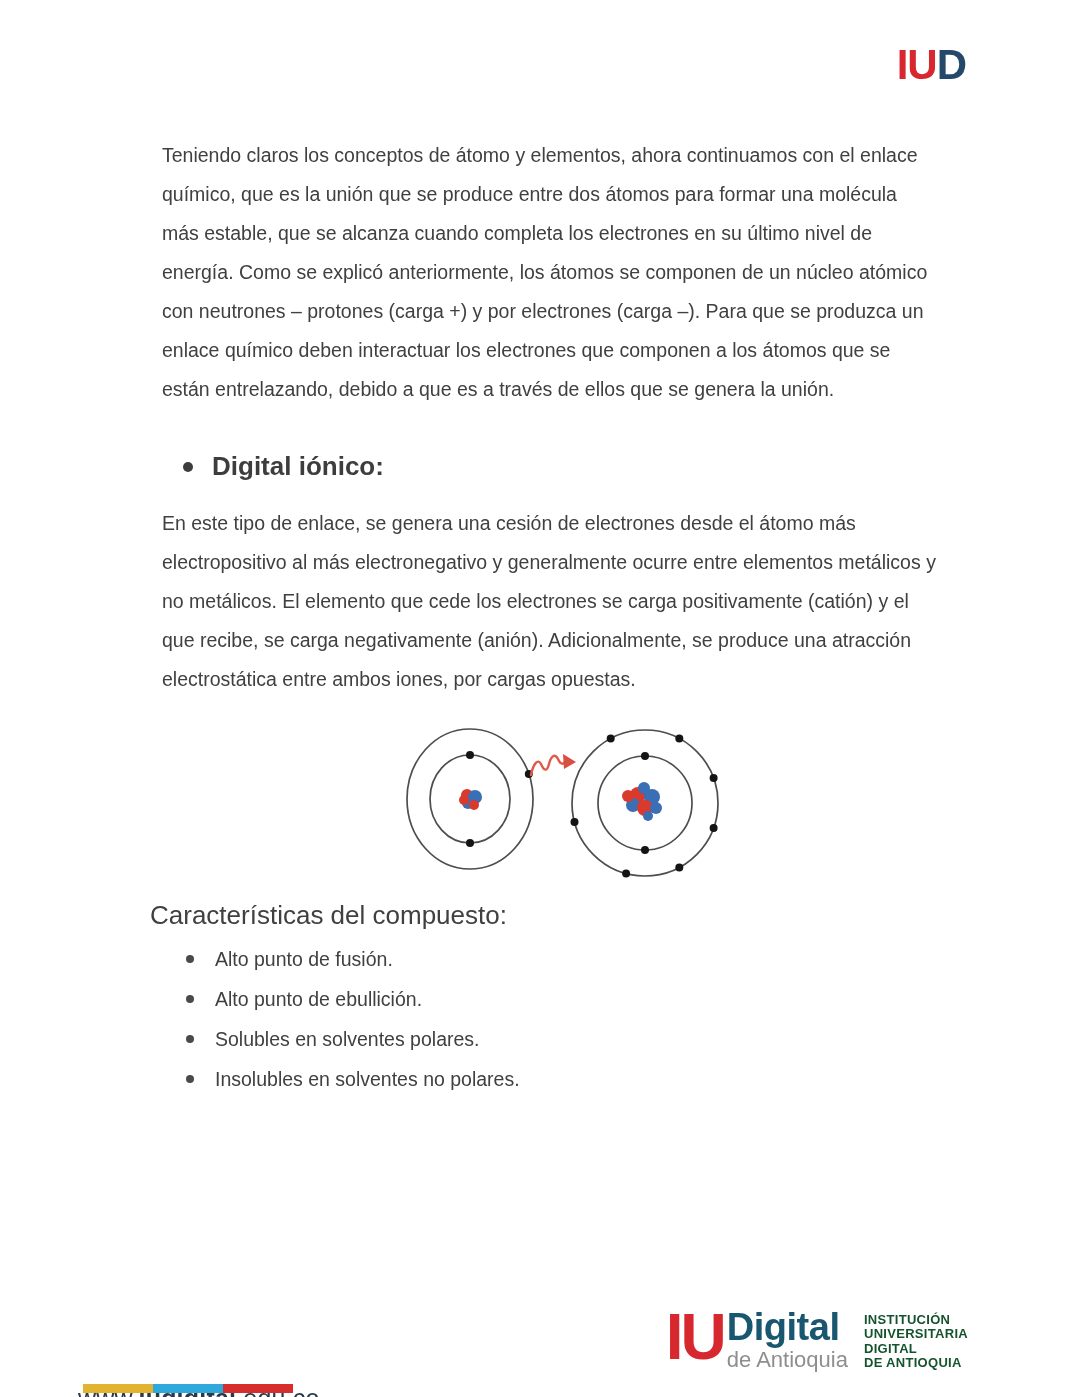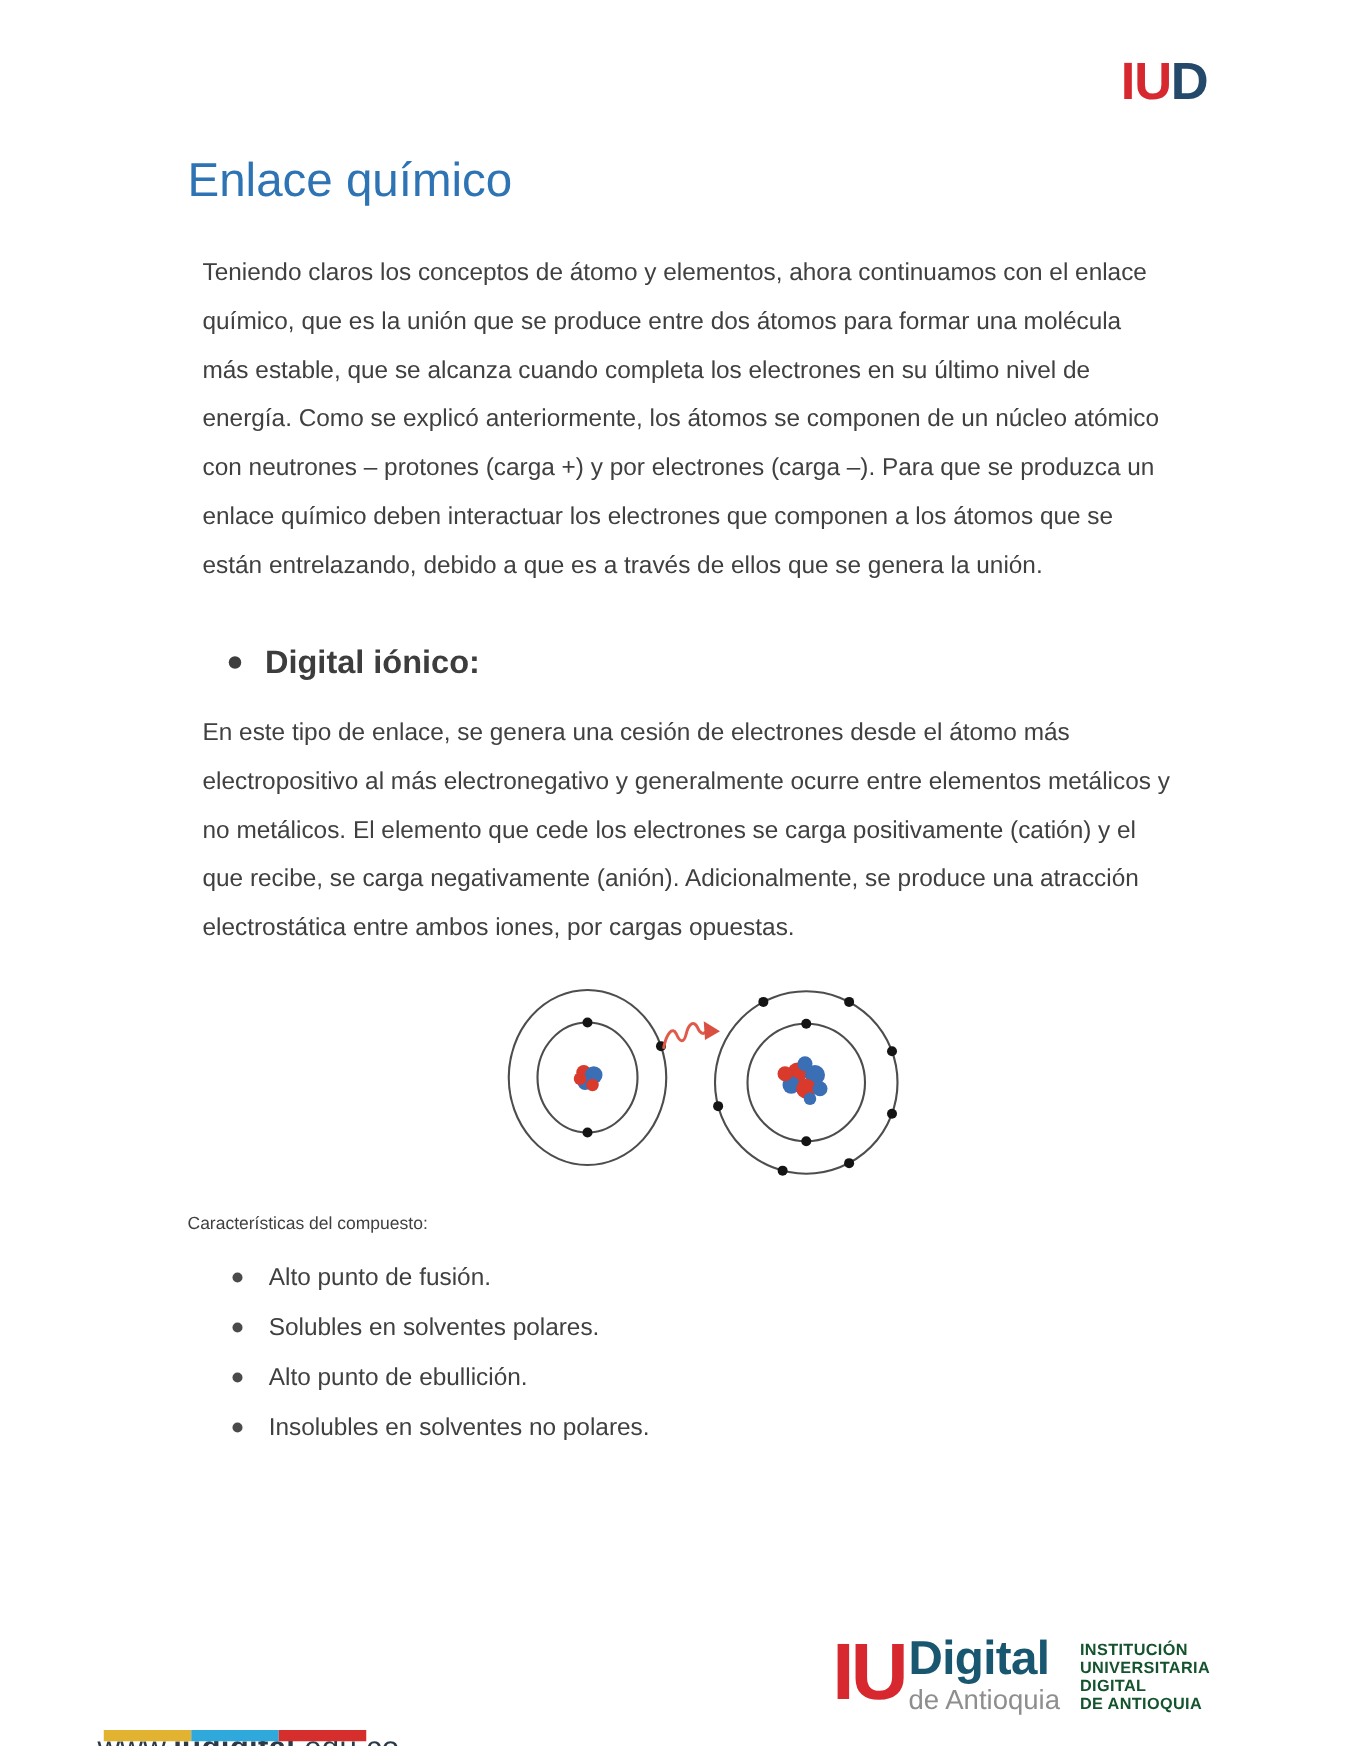--- a/index.html
+++ b/index.html
@@ -15,21 +15,21 @@
 
   
   .content{position:absolute;left:150px;top:124px;width:798px;color:#404040;}
   .doc-title{font-size:38px;font-weight:400;color:#2E74B5;margin:0 0 32px 0;}
   .body-text{font-size:19.5px;line-height:39px;margin:12px;}
   .ion-heading{display:flex;align-items:center;margin:42px 0 22px 33px;
     font-size:26px;font-weight:700;color:#3D3D3D;}
   .bullet-dot{width:10px;height:10px;border-radius:50%;background:#3D3D3D;
     flex:none;margin-right:19px;}
   .diagram-wrap{margin:16px 0 0 245px;width:345px;height:175px;}
-  .char-label{font-size:14px;line-height:39px;margin:6px 0 0 0;}
+  .char-label{font-size:26px;line-height:39px;margin:6px 0 0 0;}
   .char-list{list-style:none;margin:4px 0 0 0;padding:0;}
   .char-list li{position:relative;padding-left:65px;font-size:19.5px;line-height:40px;}
   .char-list li::before{content:"";position:absolute;left:36px;top:16px;
     width:8px;height:8px;border-radius:50%;background:#4A4A4A;}
 
   
   .footer-url{position:absolute;left:78px;top:1384px;font-size:25px;
     color:#2B3A49;letter-spacing:.2px;}
   .footer-url .bold{font-weight:800;}
   .footer-brand{position:absolute;top:1308px;right:76px;display:flex;align-items:flex-start;}
@@ -45,21 +45,20 @@
 </head>
 <body>
 
 <div class="page">
 
   <div class="logo-top">
     <span class="iu">IU</span><span class="d">D</span>
   </div>
 
   <div class="content">
-    <h1 class="doc-title">Enlace químico</h1>
 
     <p class="body-text">Teniendo claros los conceptos de átomo y elementos, ahora continuamos con el enlace químico, que es la unión que se produce entre dos átomos para formar una molécula más estable, que se alcanza cuando completa los electrones en su último nivel de energía. Como se explicó anteriormente, los átomos se componen de un núcleo atómico con neutrones – protones (carga +) y por electrones (carga –). Para que se produzca un enlace químico deben interactuar los electrones que componen a los átomos que se están entrelazando, debido a que es a través de ellos que se genera la unión.</p>
 
     <div class="ion-heading">
       <span class="bullet-dot"></span>
       <span>Digital iónico:</span>
     </div>
 
     <p class="body-text">En este tipo de enlace, se genera una cesión de electrones desde el átomo más electropositivo al más electronegativo y generalmente ocurre entre elementos metálicos y no metálicos. El elemento que cede los electrones se carga positivamente (catión) y el que recibe, se carga negativamente (anión). Adicionalmente, se produce una atracción electrostática entre ambos iones, por cargas opuestas.</p>
 
@@ -103,22 +102,22 @@
         <g>
           <path d="M136,60 C138,49 143,43 146,49 C149,56 152,57 154,49 C156,41 160,38 163,44 C165,49 168,50 170,47" fill="none" stroke="#E05A4A" stroke-width="2.4" stroke-linecap="round"></path>
           <polygon points="168,39 181,47 169,54" fill="#D94F41"></polygon>
         </g>
       </svg>
     </div>
 
     <p class="char-label">Características del compuesto:</p>
     <ul class="char-list">
       <li>Alto punto de fusión.</li>
+      <li>Alto punto de ebullición.</li>
       <li>Solubles en solventes polares.</li>
-      <li>Alto punto de ebullición.</li>
       <li>Insolubles en solventes no polares.</li>
     </ul>
   </div>
 
   <div class="footer-url">
     <span>www.</span><span class="bold">iudigital</span><span>.edu.co</span>
   </div>
 
   <div class="footer-brand">
     <span class="fb-iu">IU</span>

